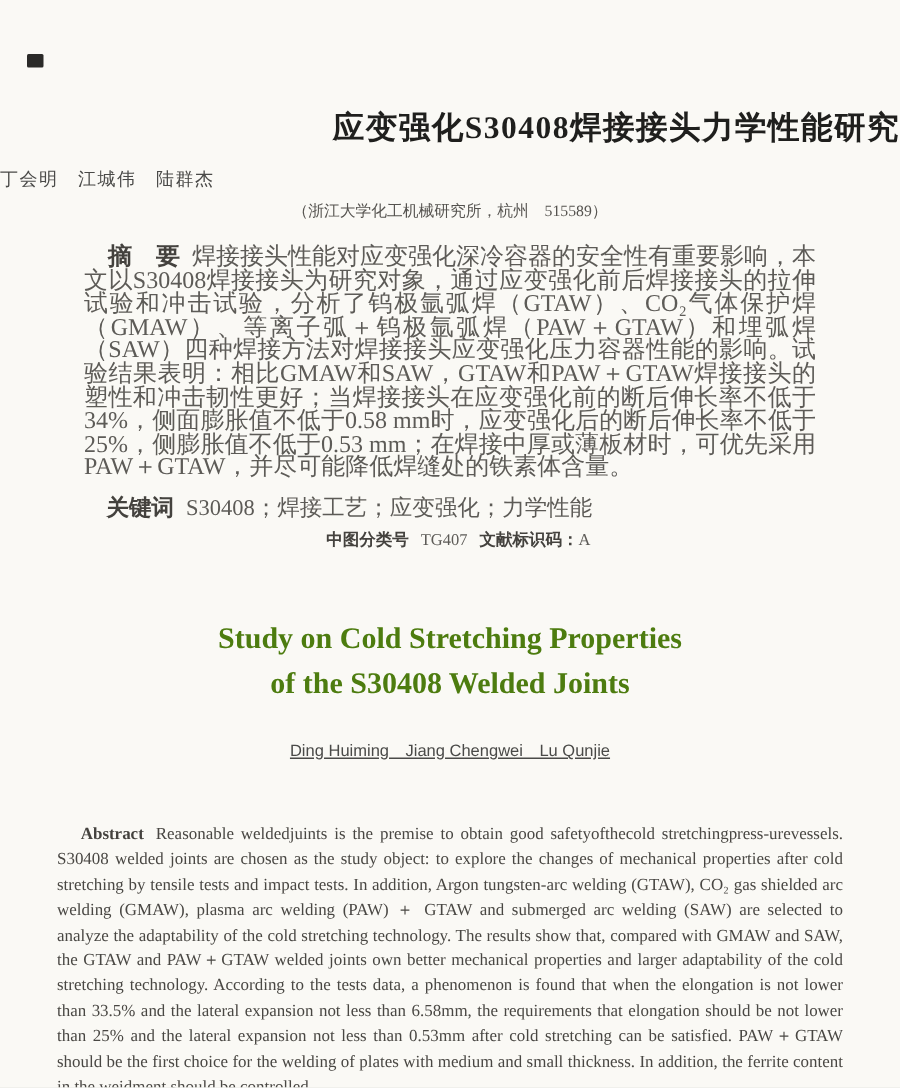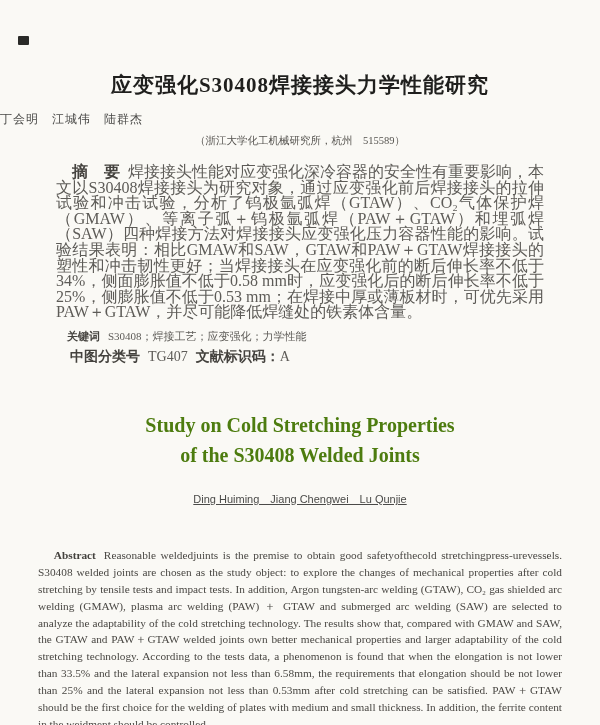--- a/index.html
+++ b/index.html
@@ -23,21 +23,21 @@
     left: 18px;
     top: 36px;
     width: 11px;
     height: 9px;
     background: #2a2a28;
     border-radius: 1px;
   }
   .cn-title {
     margin: 0;
     padding-top: 72px;
-    text-align: center;
+    text-align: right;
     font-size: 21px;
     font-weight: bold;
     letter-spacing: 1px;
     color: #1f1f1d;
     line-height: 26px;
   }
   .cn-authors {
     margin-top: 13px;
     text-align: left;
     font-size: 12px;
@@ -61,29 +61,30 @@
   .cn-abstract .label,
   .cn-keywords .label,
   .cn-clc .label,
   .en-abstract .label,
   .en-keywords .label {
     font-weight: bold;
     color: #44423e;
   }
   .cn-keywords {
     margin: 9px 56px 0 56px;
-    font-size: 11px;
+    font-size: 15px;
     color: #5d5b57;
     text-indent: 1.0em;
   }
   .cn-clc {
     margin: 4px 56px 0 56px;
-    font-size: 14px;
+    font-size: 11px;
     color: #5d5b57;
     text-indent: 1.0em;
+    text-align: center;
   }
   .sep { display: inline-block; width: 8px; }
   .en-title {
     margin: 0;
     margin-top: 44px;
     text-align: center;
     font-size: 20px;
     font-weight: bold;
     color: #4d7c0f;
     line-height: 30px;

